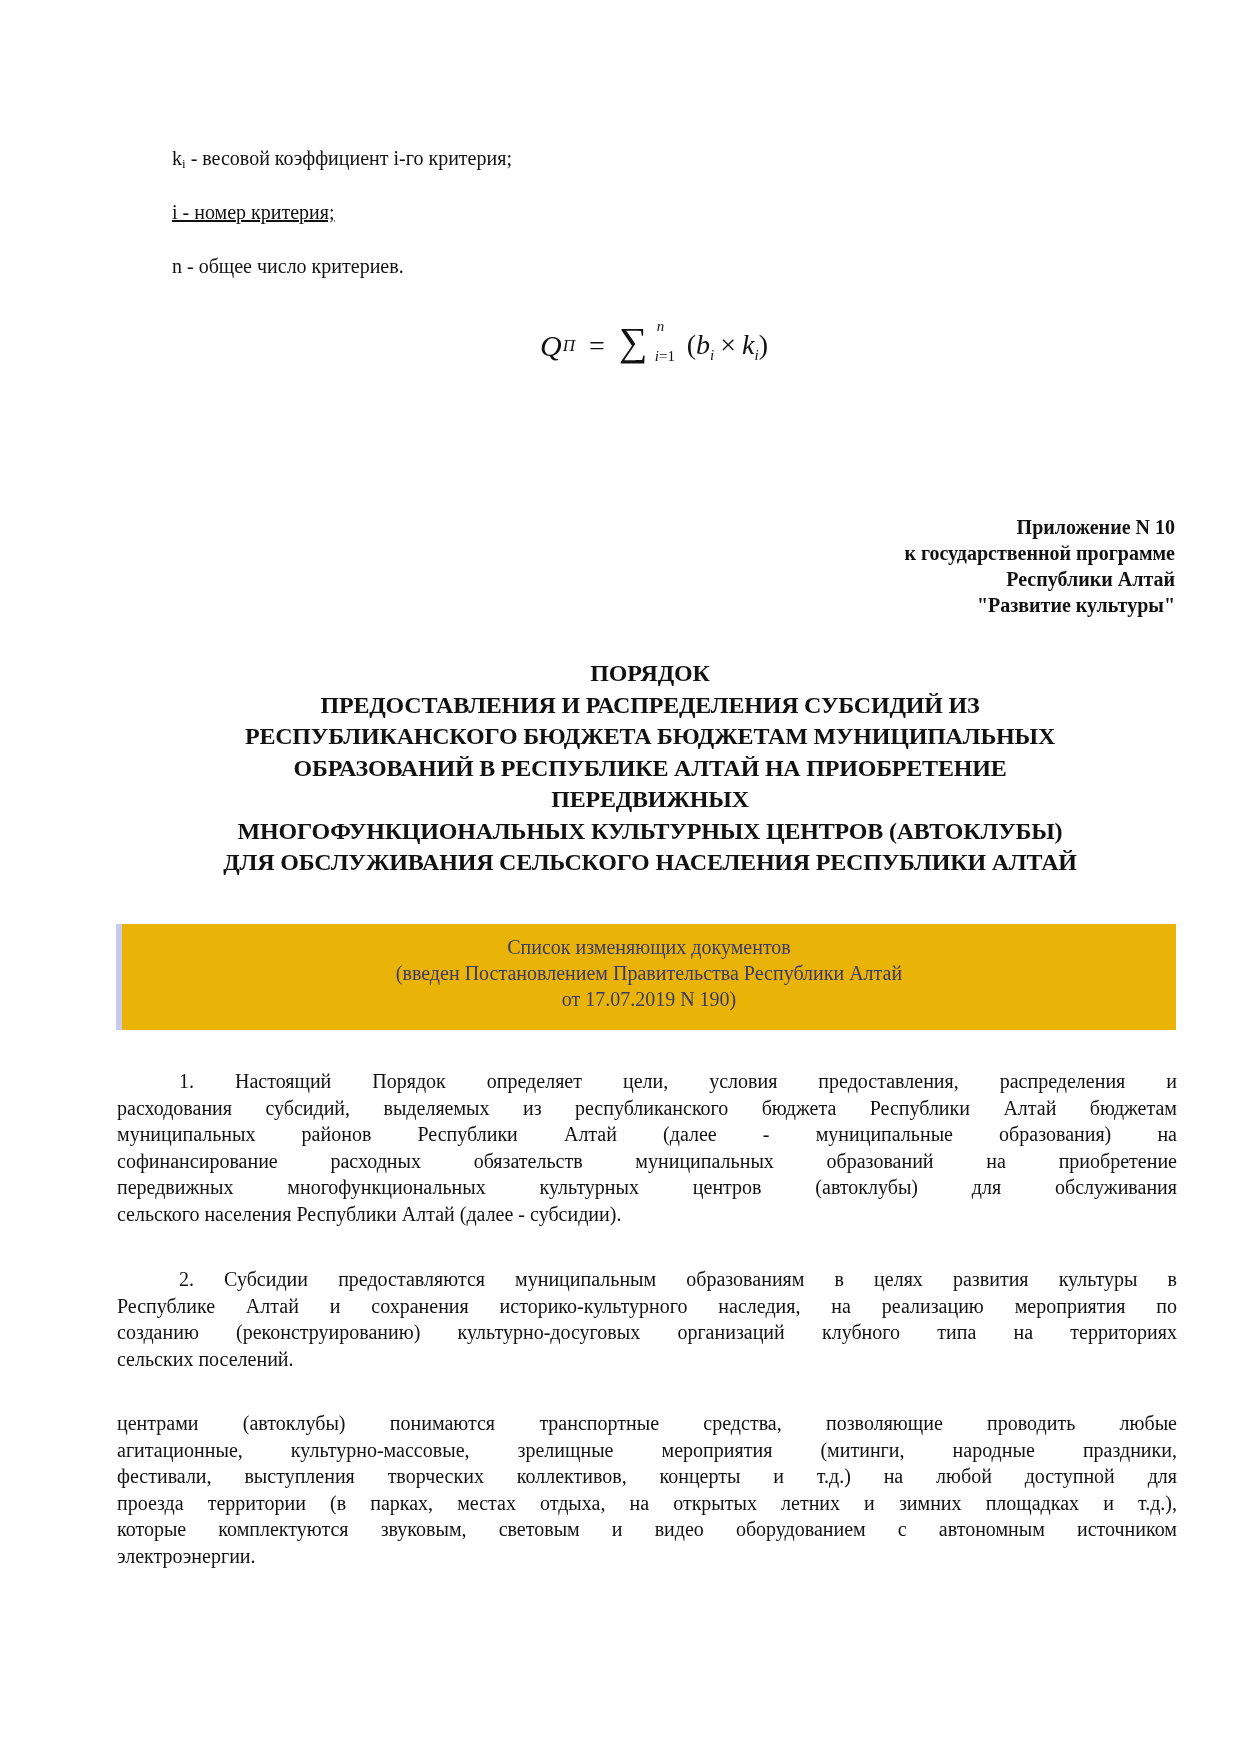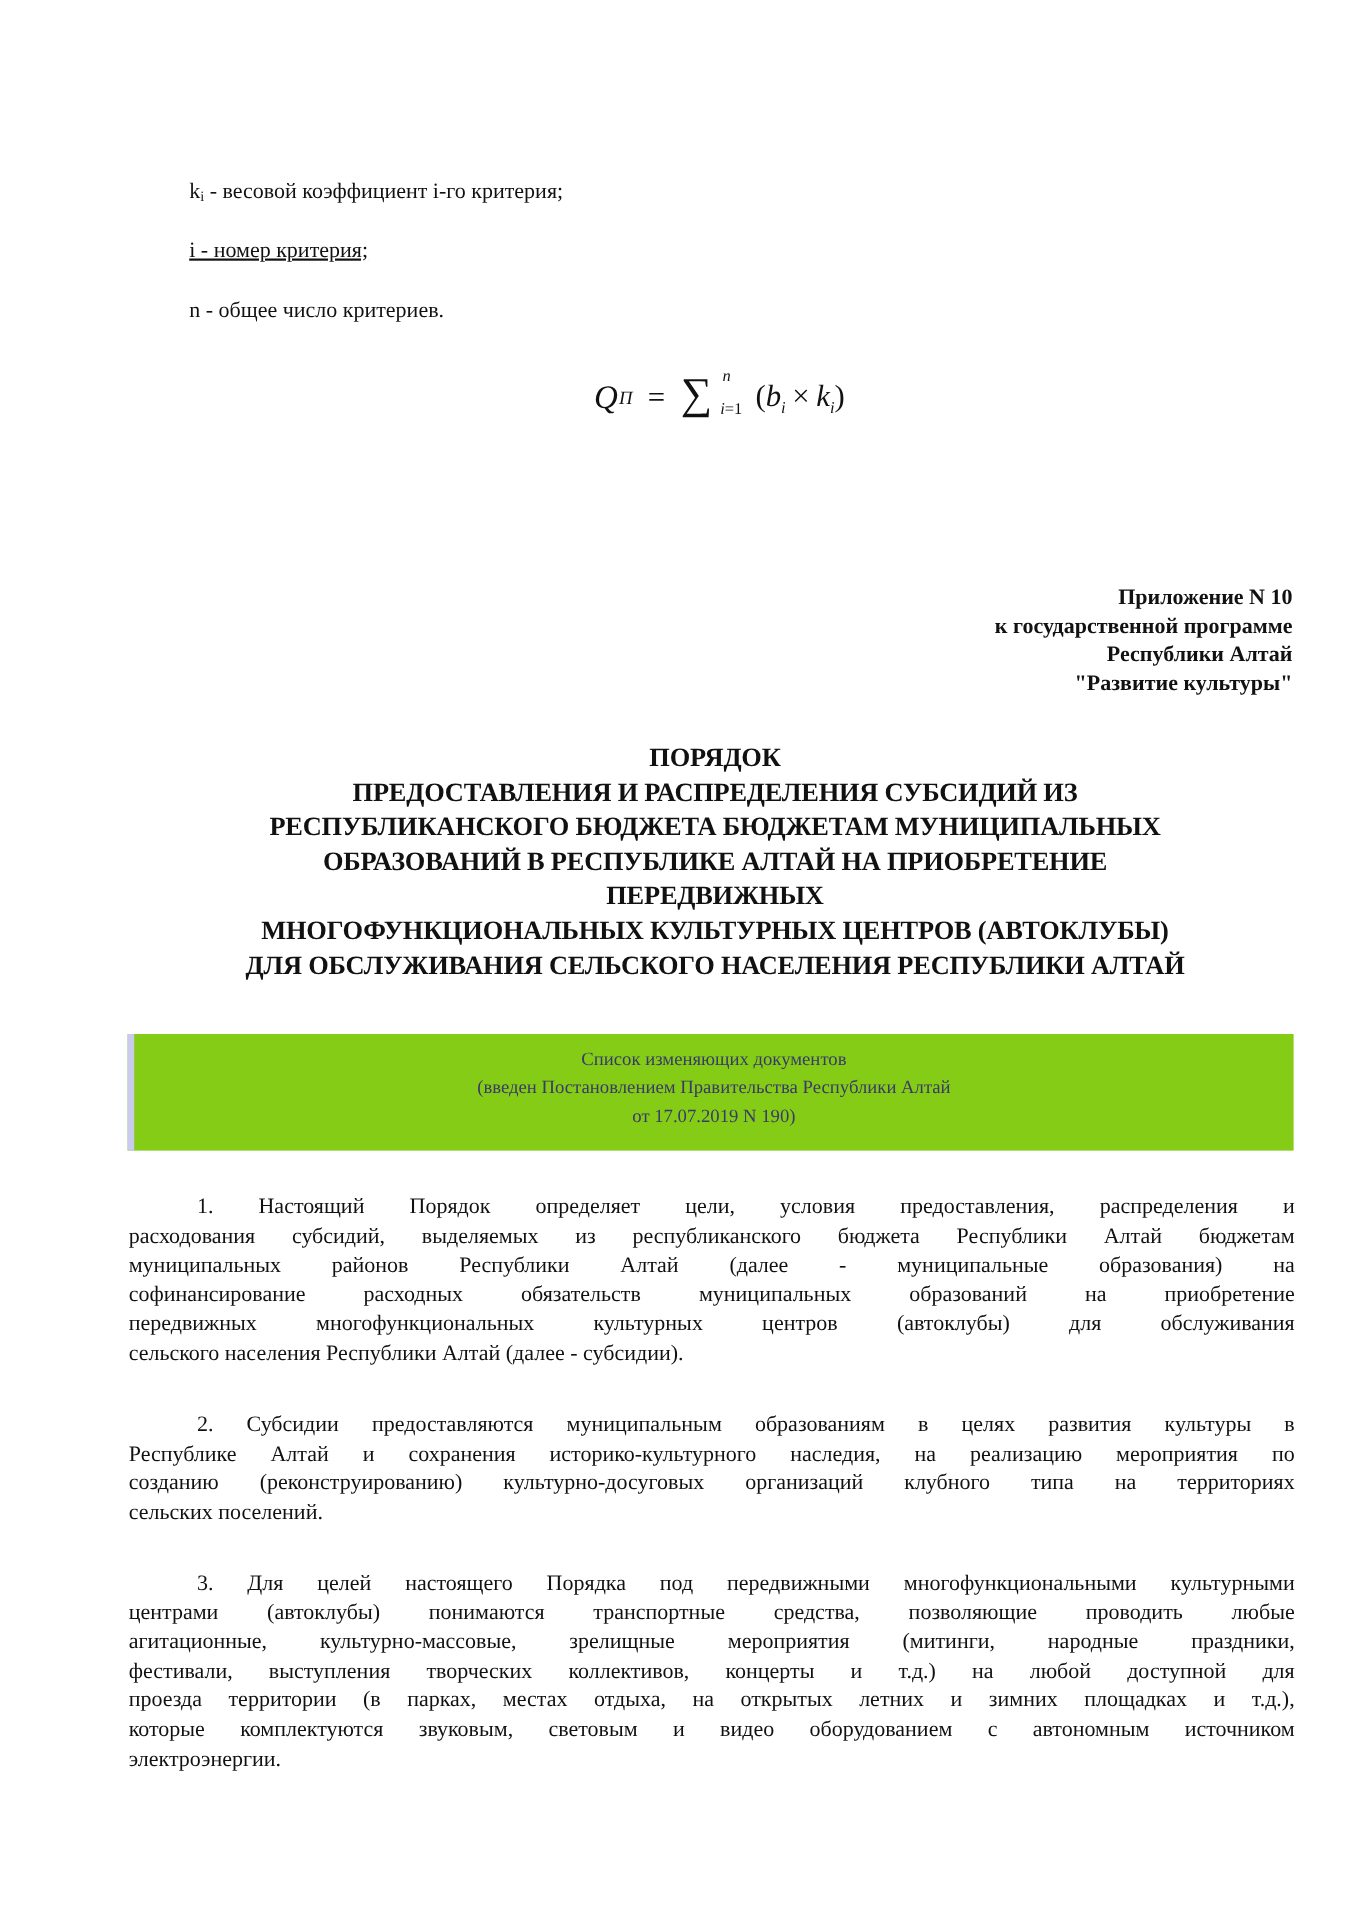--- a/index.html
+++ b/index.html
@@ -10,21 +10,21 @@
     body {
       width: 1240px;
       height: 1754px;
       position: relative;
       overflow: hidden;
       font-family: "Liberation Serif", "DejaVu Serif", serif;
       color: #111111;
     }
     .page {
       position: absolute;
-      left: 0; top: 16px;
+      left: 0; top: 0;
       width: 1240px;
       height: 1302px;
     }
     .def-line {
       position: absolute;
       left: 172px;
       font-size: 20px;
       line-height: 24px;
       white-space: nowrap;
     }
@@ -99,26 +99,26 @@
       letter-spacing: -0.2px;
     }
     .title-block div { white-space: nowrap; }
 
     .changes-box {
       position: absolute;
       left: 116px;
       top: 924px;
       width: 1060px;
       height: 106px;
-      background: #84cc16;
+      background: #eab308;
       border-left: 6px solid #c8cbec;
       box-sizing: border-box;
       text-align: center;
       color: #3a3a6a;
-      font-size: 17px;
+      font-size: 20px;
       line-height: 26px;
       padding-top: 10px;
     }
     .changes-box div { white-space: nowrap; }
 
     .para {
       position: absolute;
       left: 117px;
       width: 1060px;
       font-size: 20px;
@@ -193,21 +193,20 @@
   </div>
 
   <div class="para" style="top:1266px;">
     <span class="line" style="padding-left:62px;">2. Субсидии предоставляются муниципальным образованиям в целях развития культуры в</span>
     <span class="line">Республике Алтай и сохранения историко-культурного наследия, на реализацию мероприятия по</span>
     <span class="line">созданию (реконструированию) культурно-досуговых организаций клубного типа на территориях</span>
     <span class="line last">сельских поселений.</span>
   </div>
 
   <div class="para" style="top:1410px;">
-    <span class="line" style="padding-left:62px;">3. Для целей настоящего Порядка под передвижными многофункциональными культурными</span>
     <span class="line">центрами (автоклубы) понимаются транспортные средства, позволяющие проводить любые</span>
     <span class="line">агитационные, культурно-массовые, зрелищные мероприятия (митинги, народные праздники,</span>
     <span class="line">фестивали, выступления творческих коллективов, концерты и т.д.) на любой доступной для</span>
     <span class="line">проезда территории (в парках, местах отдыха, на открытых летних и зимних площадках и т.д.),</span>
     <span class="line">которые комплектуются звуковым, световым и видео оборудованием с автономным источником</span>
     <span class="line last">электроэнергии.</span>
   </div>
 
 </div>
 

